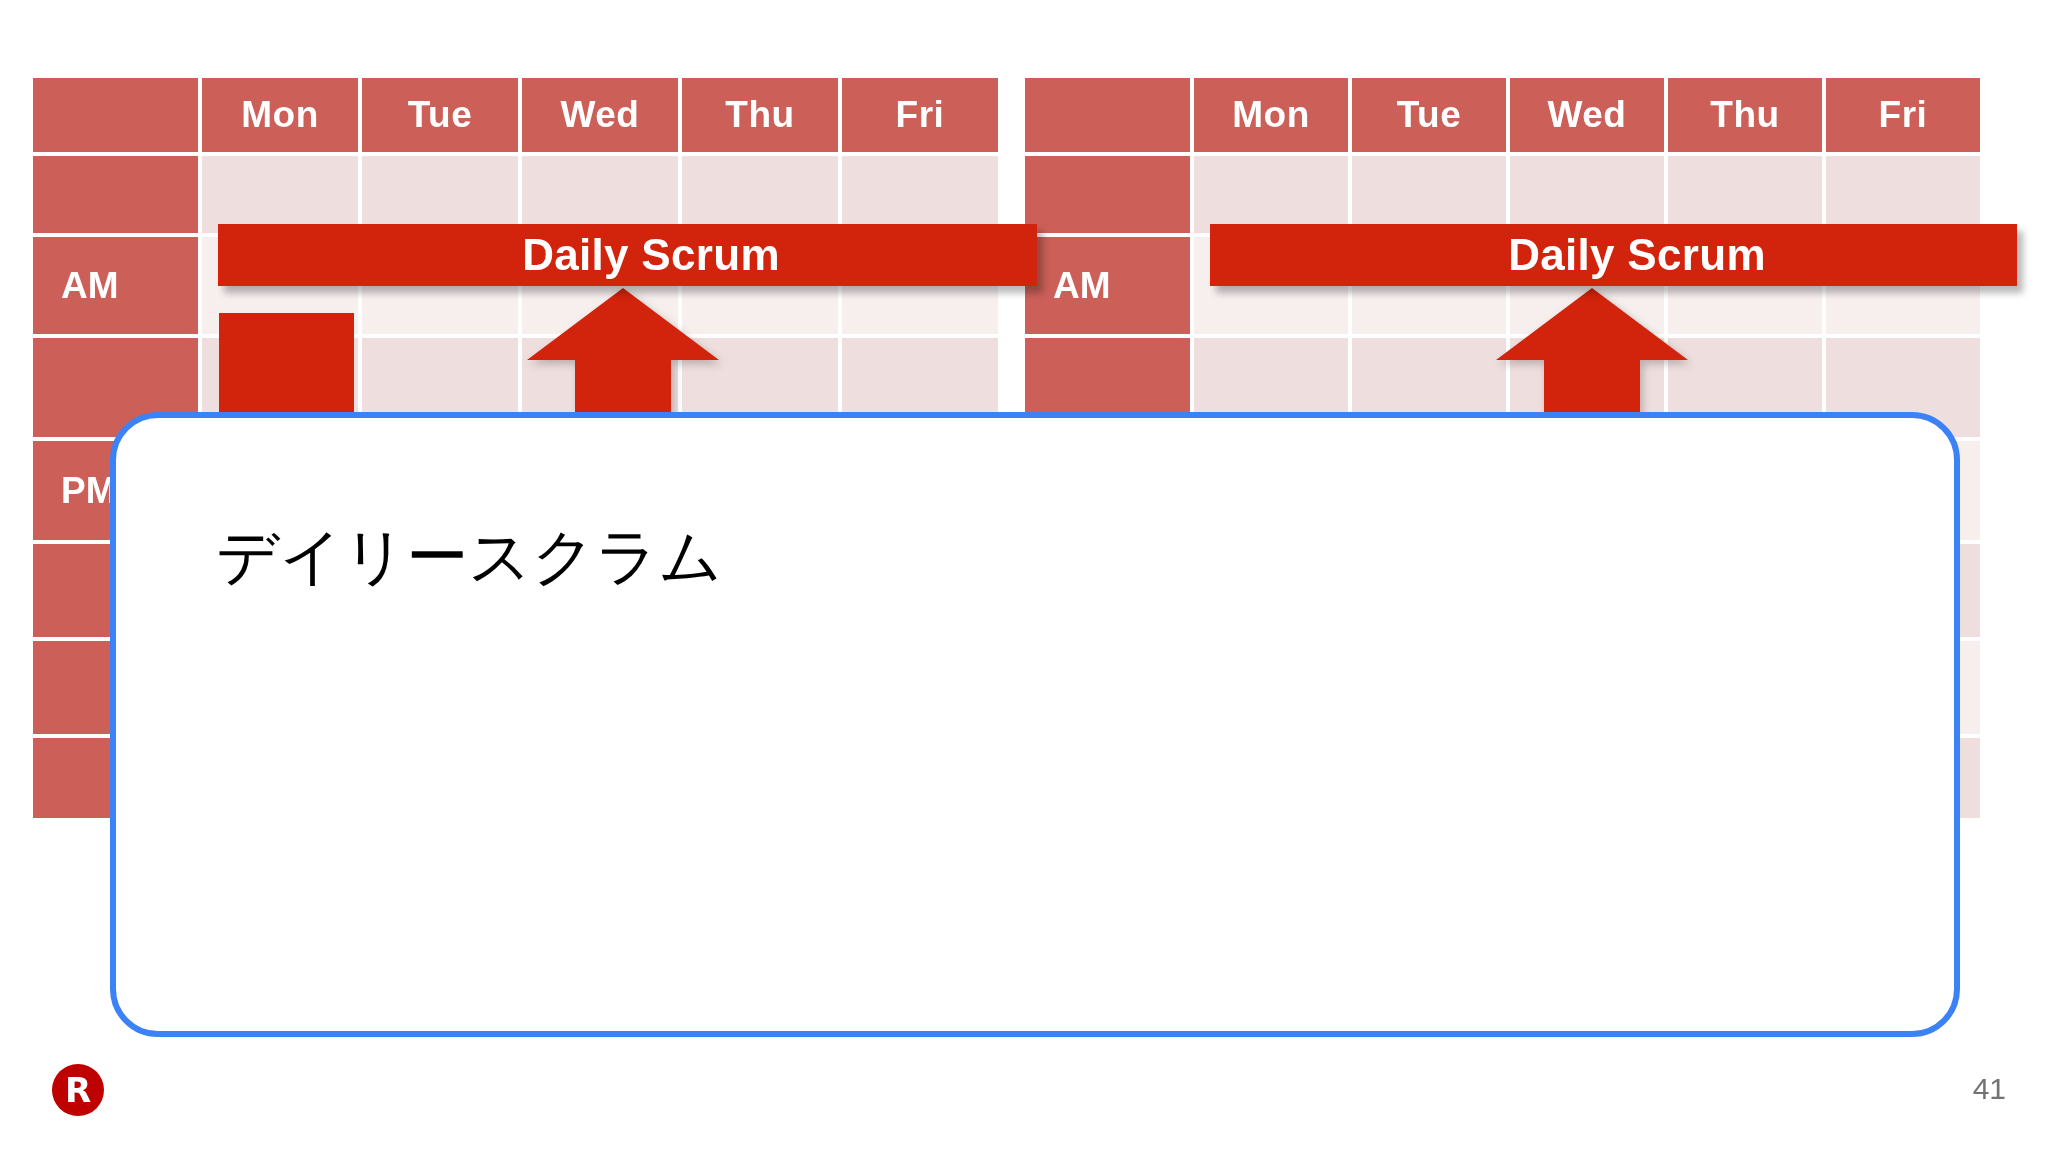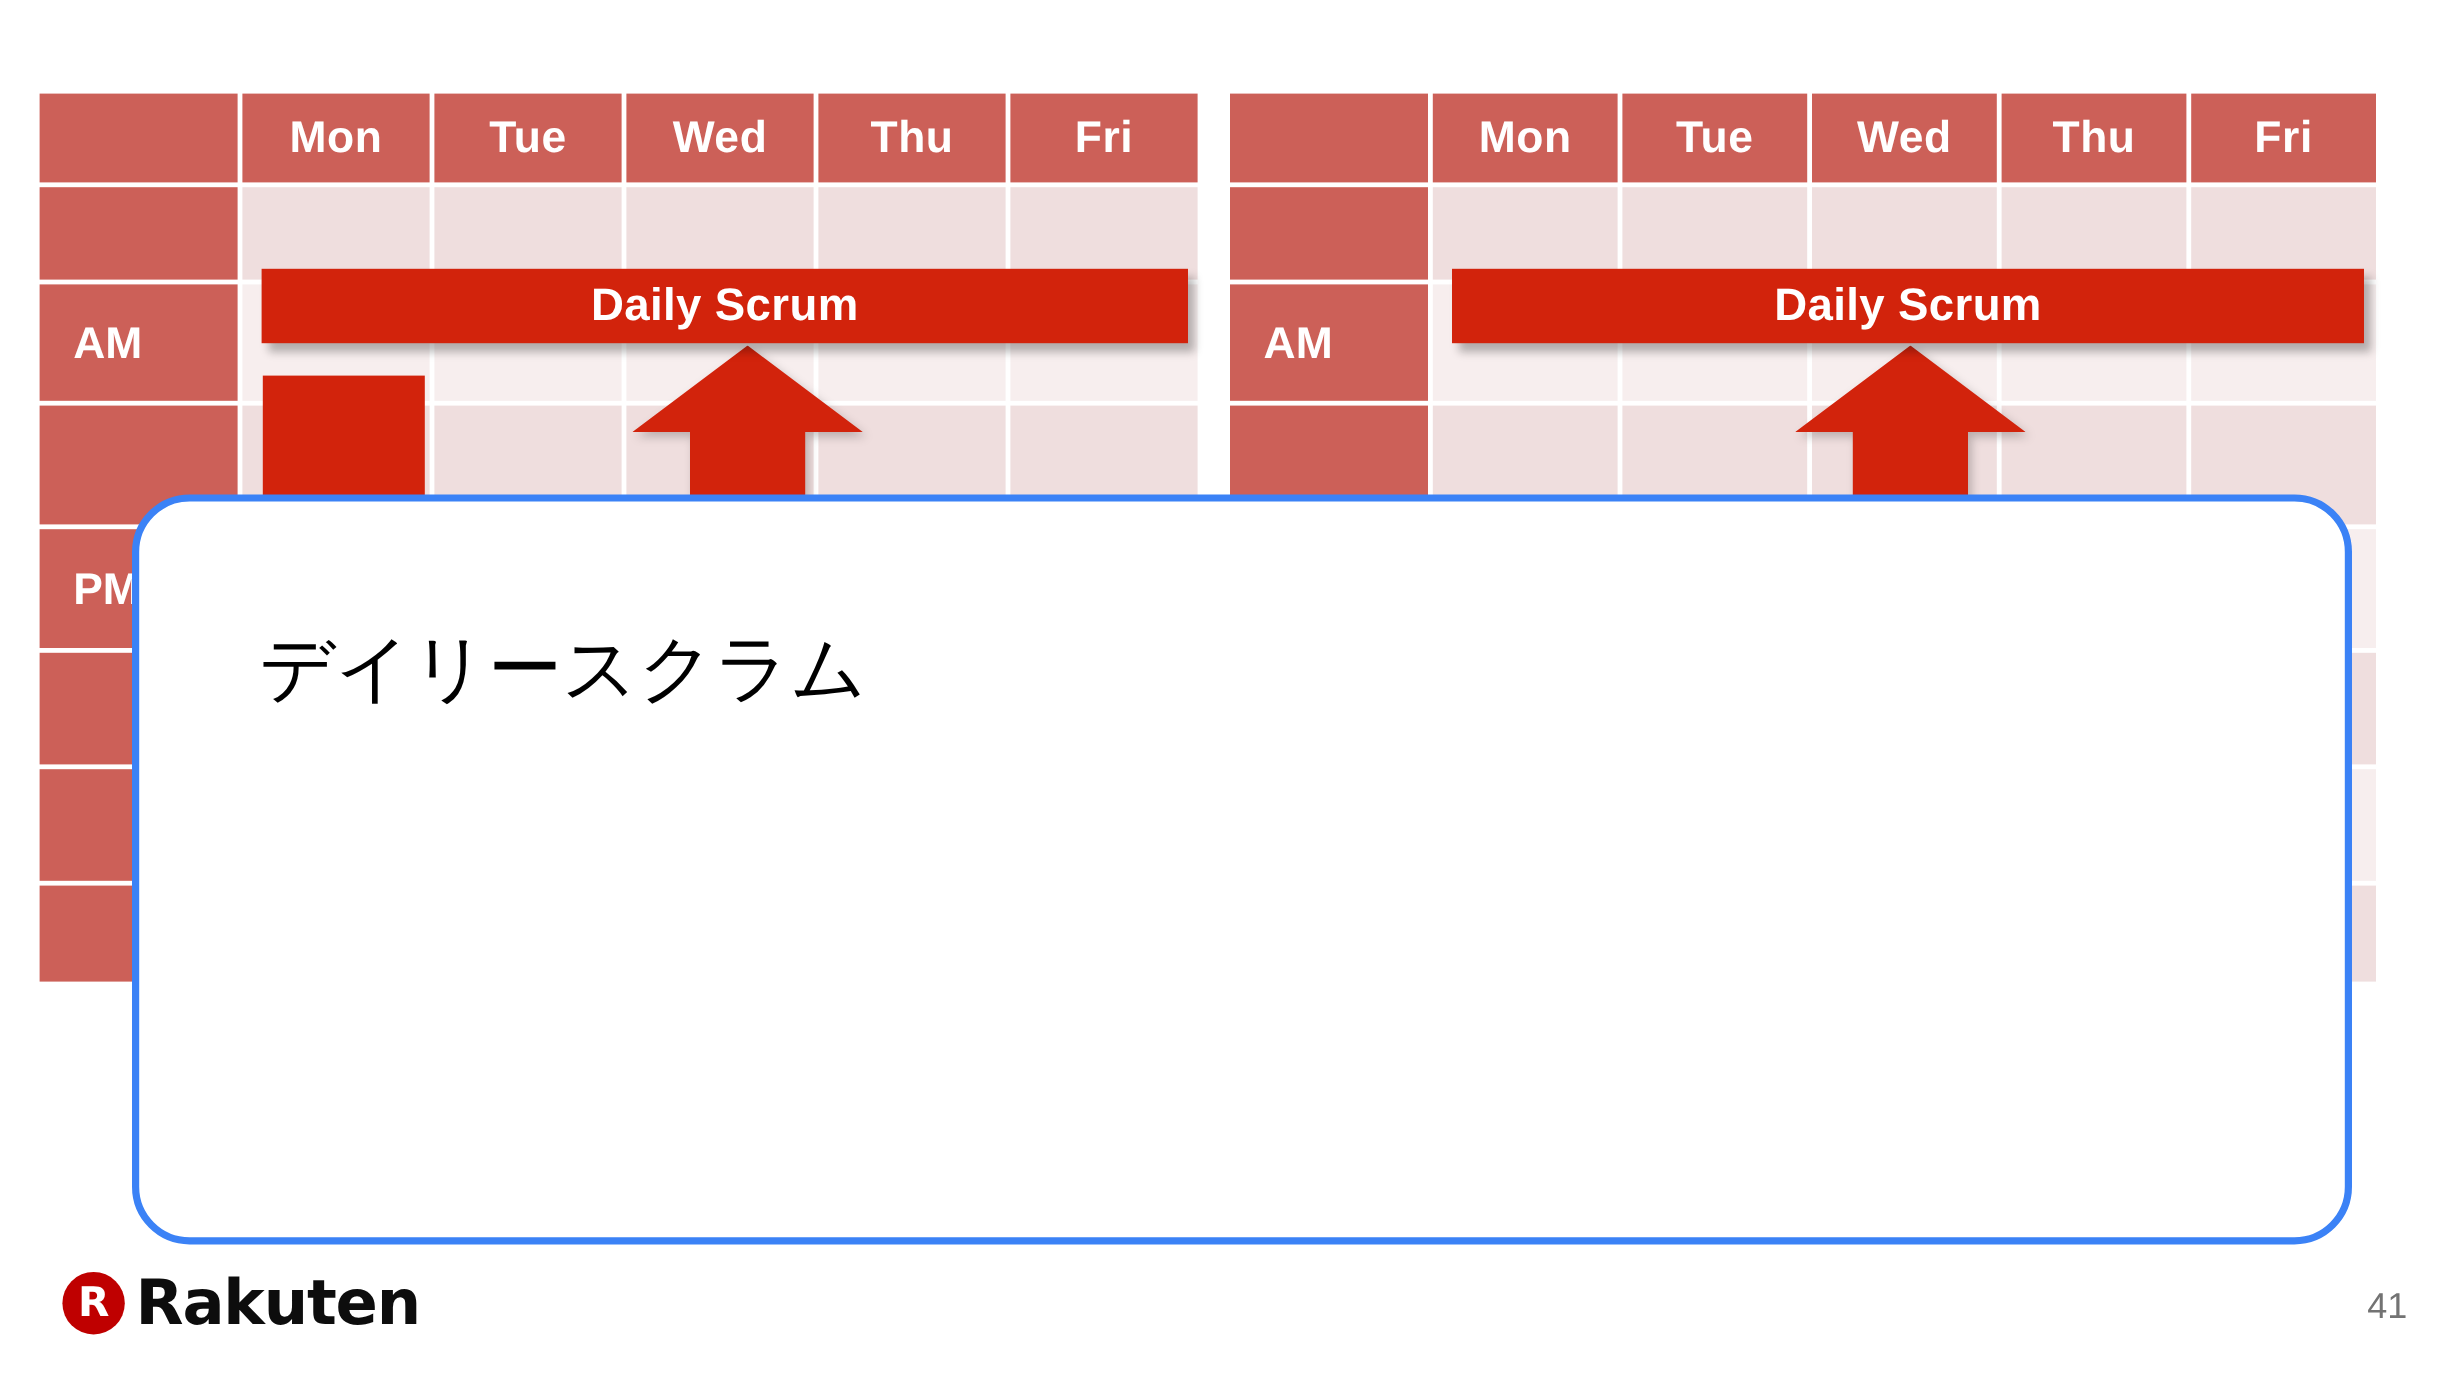--- a/index.html
+++ b/index.html
@@ -57,28 +57,29 @@
     box-sizing: border-box;
   }
   .cell.rowlabel.blank { }
 
   
   .scrum-banner {
     position: absolute;
     height: 62px;
     background: #d2230c;
     color: #ffffff;
-    font-size: 38px;
+    font-size: 44px;
     font-weight: bold;
     display: flex;
     align-items: center;
     justify-content: center;
     box-shadow: 6px 7px 7px rgba(0,0,0,0.28);
     letter-spacing: 0.3px;
     z-index: 6;
+    padding-left: 47px;
   }
   #scrum-banner-left  { left: 218px;  top: 224px; width: 772px; }
   #scrum-banner-right { left: 1210px; top: 224px; width: 760px; }
 
   
   #mon-block {
     position: absolute;
     left: 219px;
     top: 313px;
     width: 135px;
@@ -301,18 +302,17 @@
       <polygon points="96,0 192,72 144,72 144,145 48,145 48,72 0,72" fill="#d2230c"></polygon>
     </svg>
   </div>
 
   <div id="callout">
     <div id="callout-text">デイリースクラム</div>
   </div>
 
   <div id="footer-logo">
     <div id="logo-mark">R</div>
-    <div id="logo-word">Rakuten</div>
   </div>
 
   <div id="page-number">41</div>
 
 </div>
 
 </body></html>

